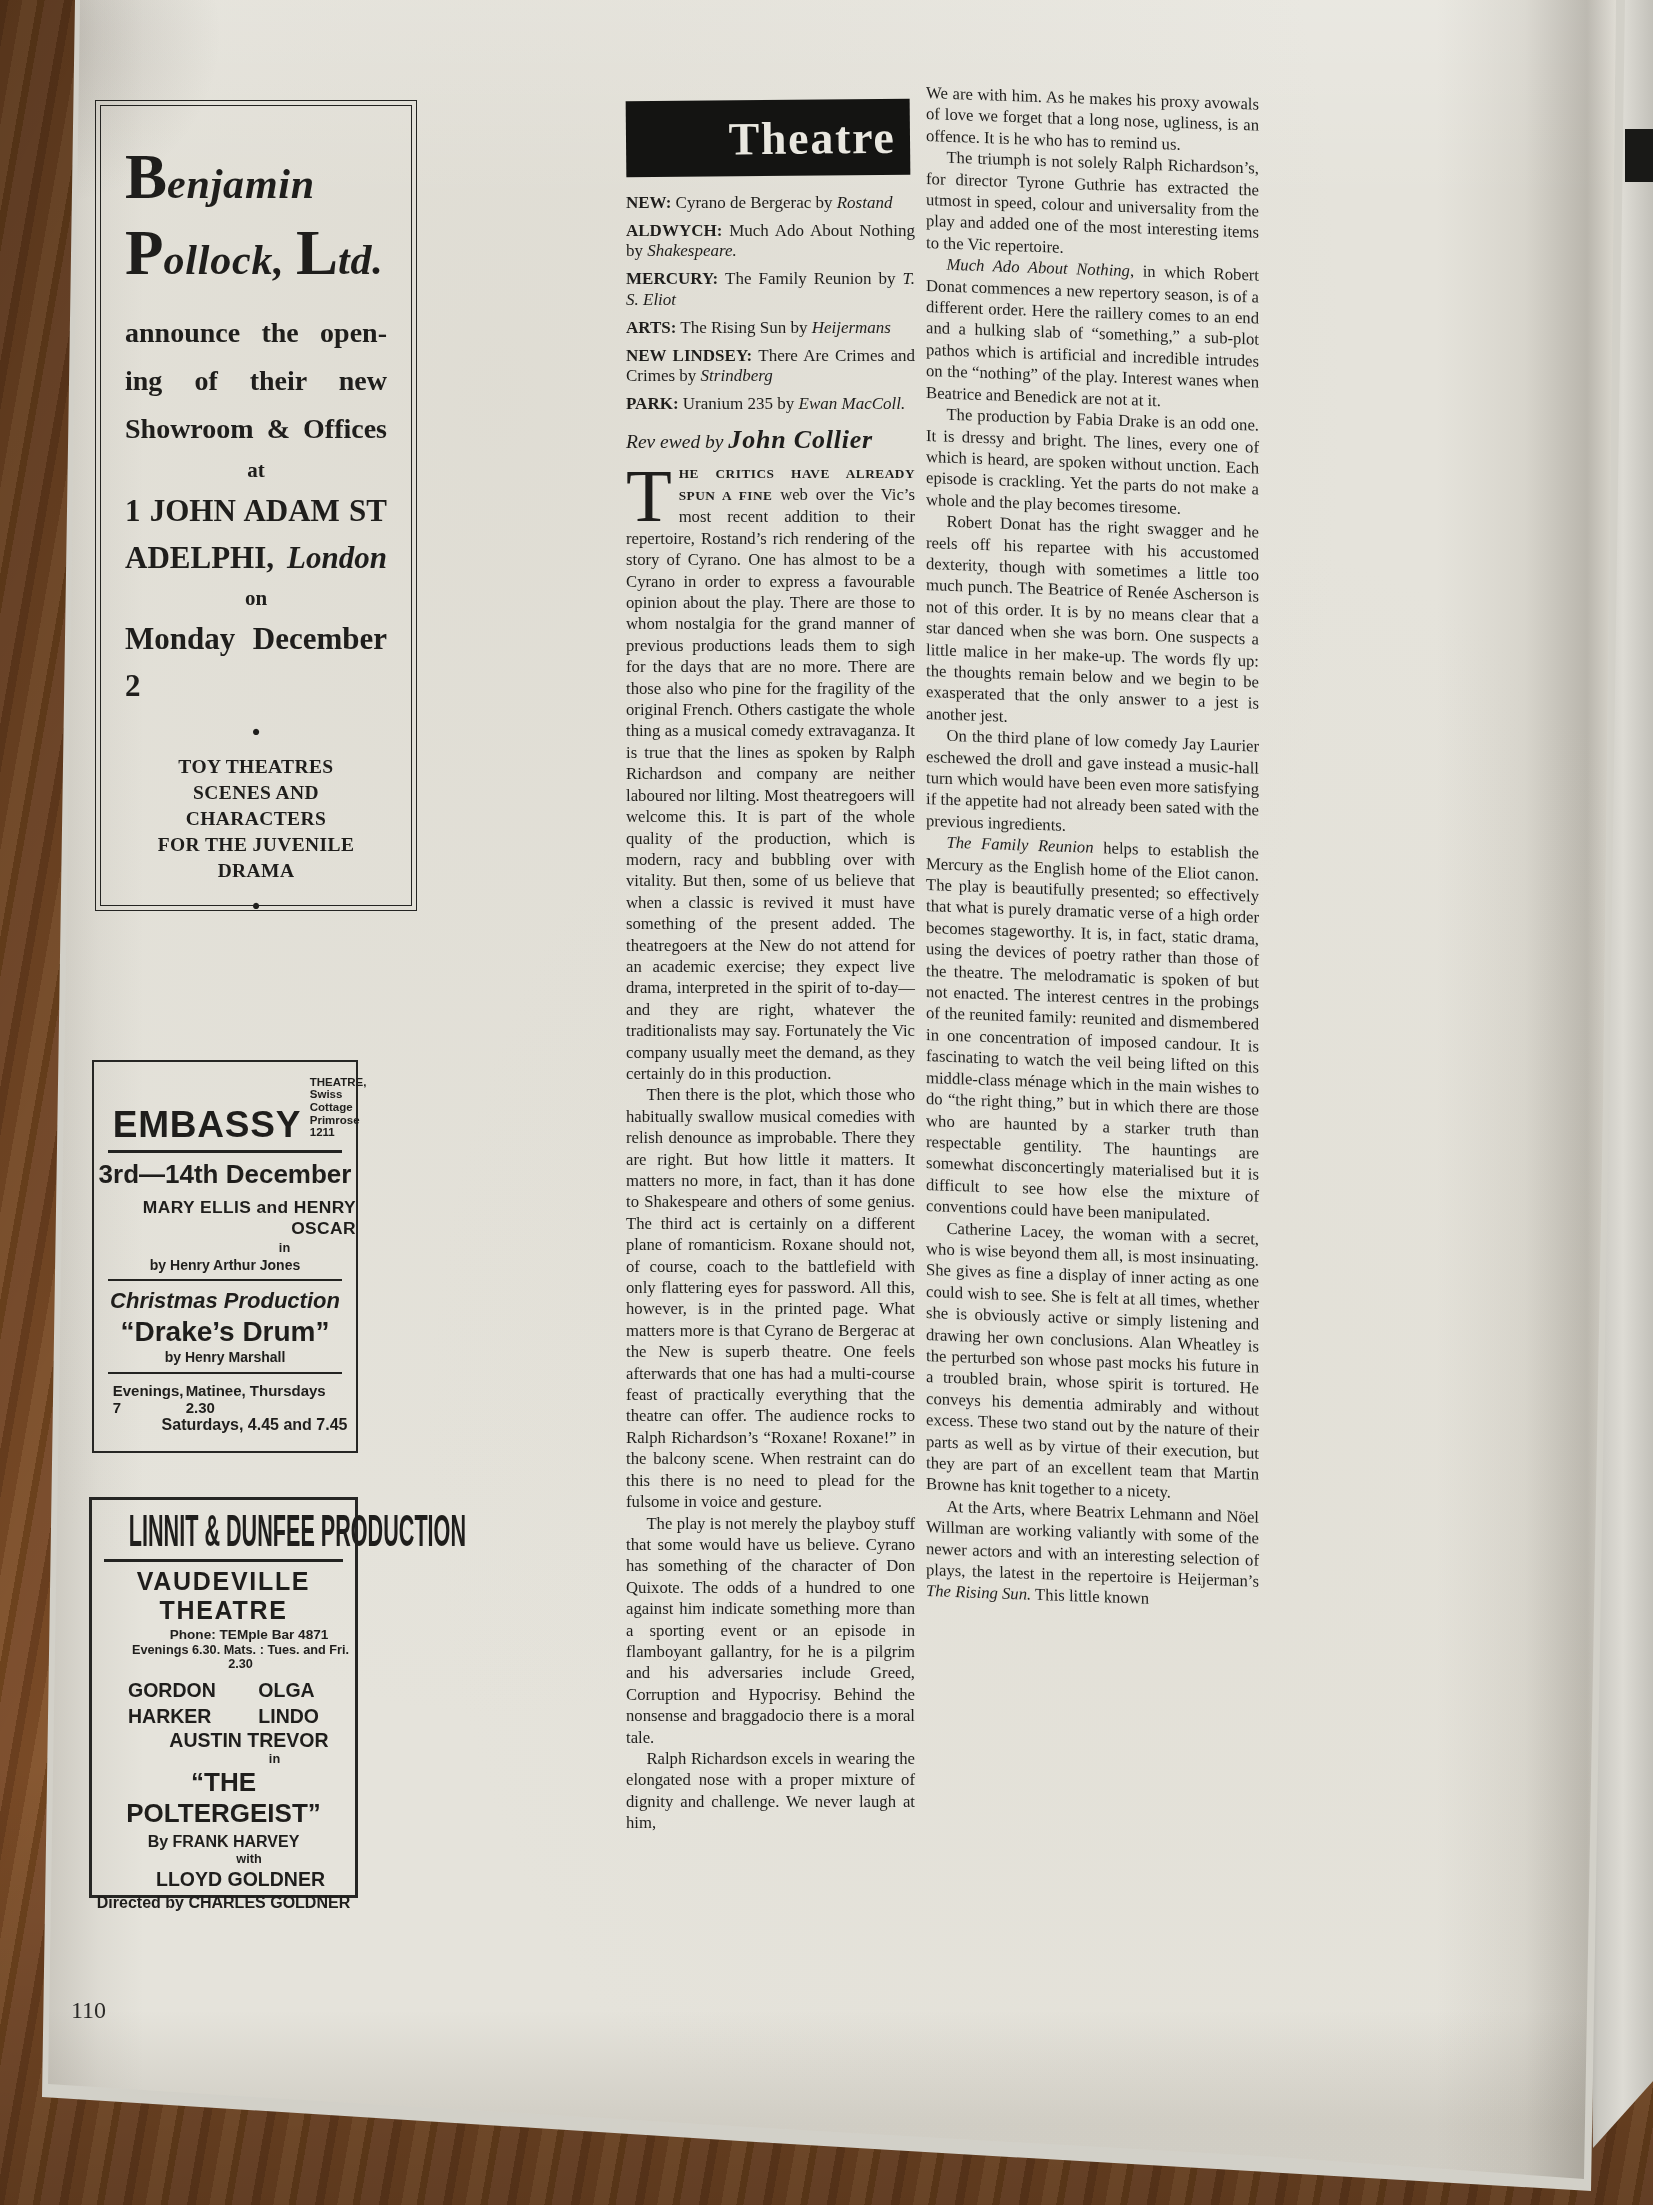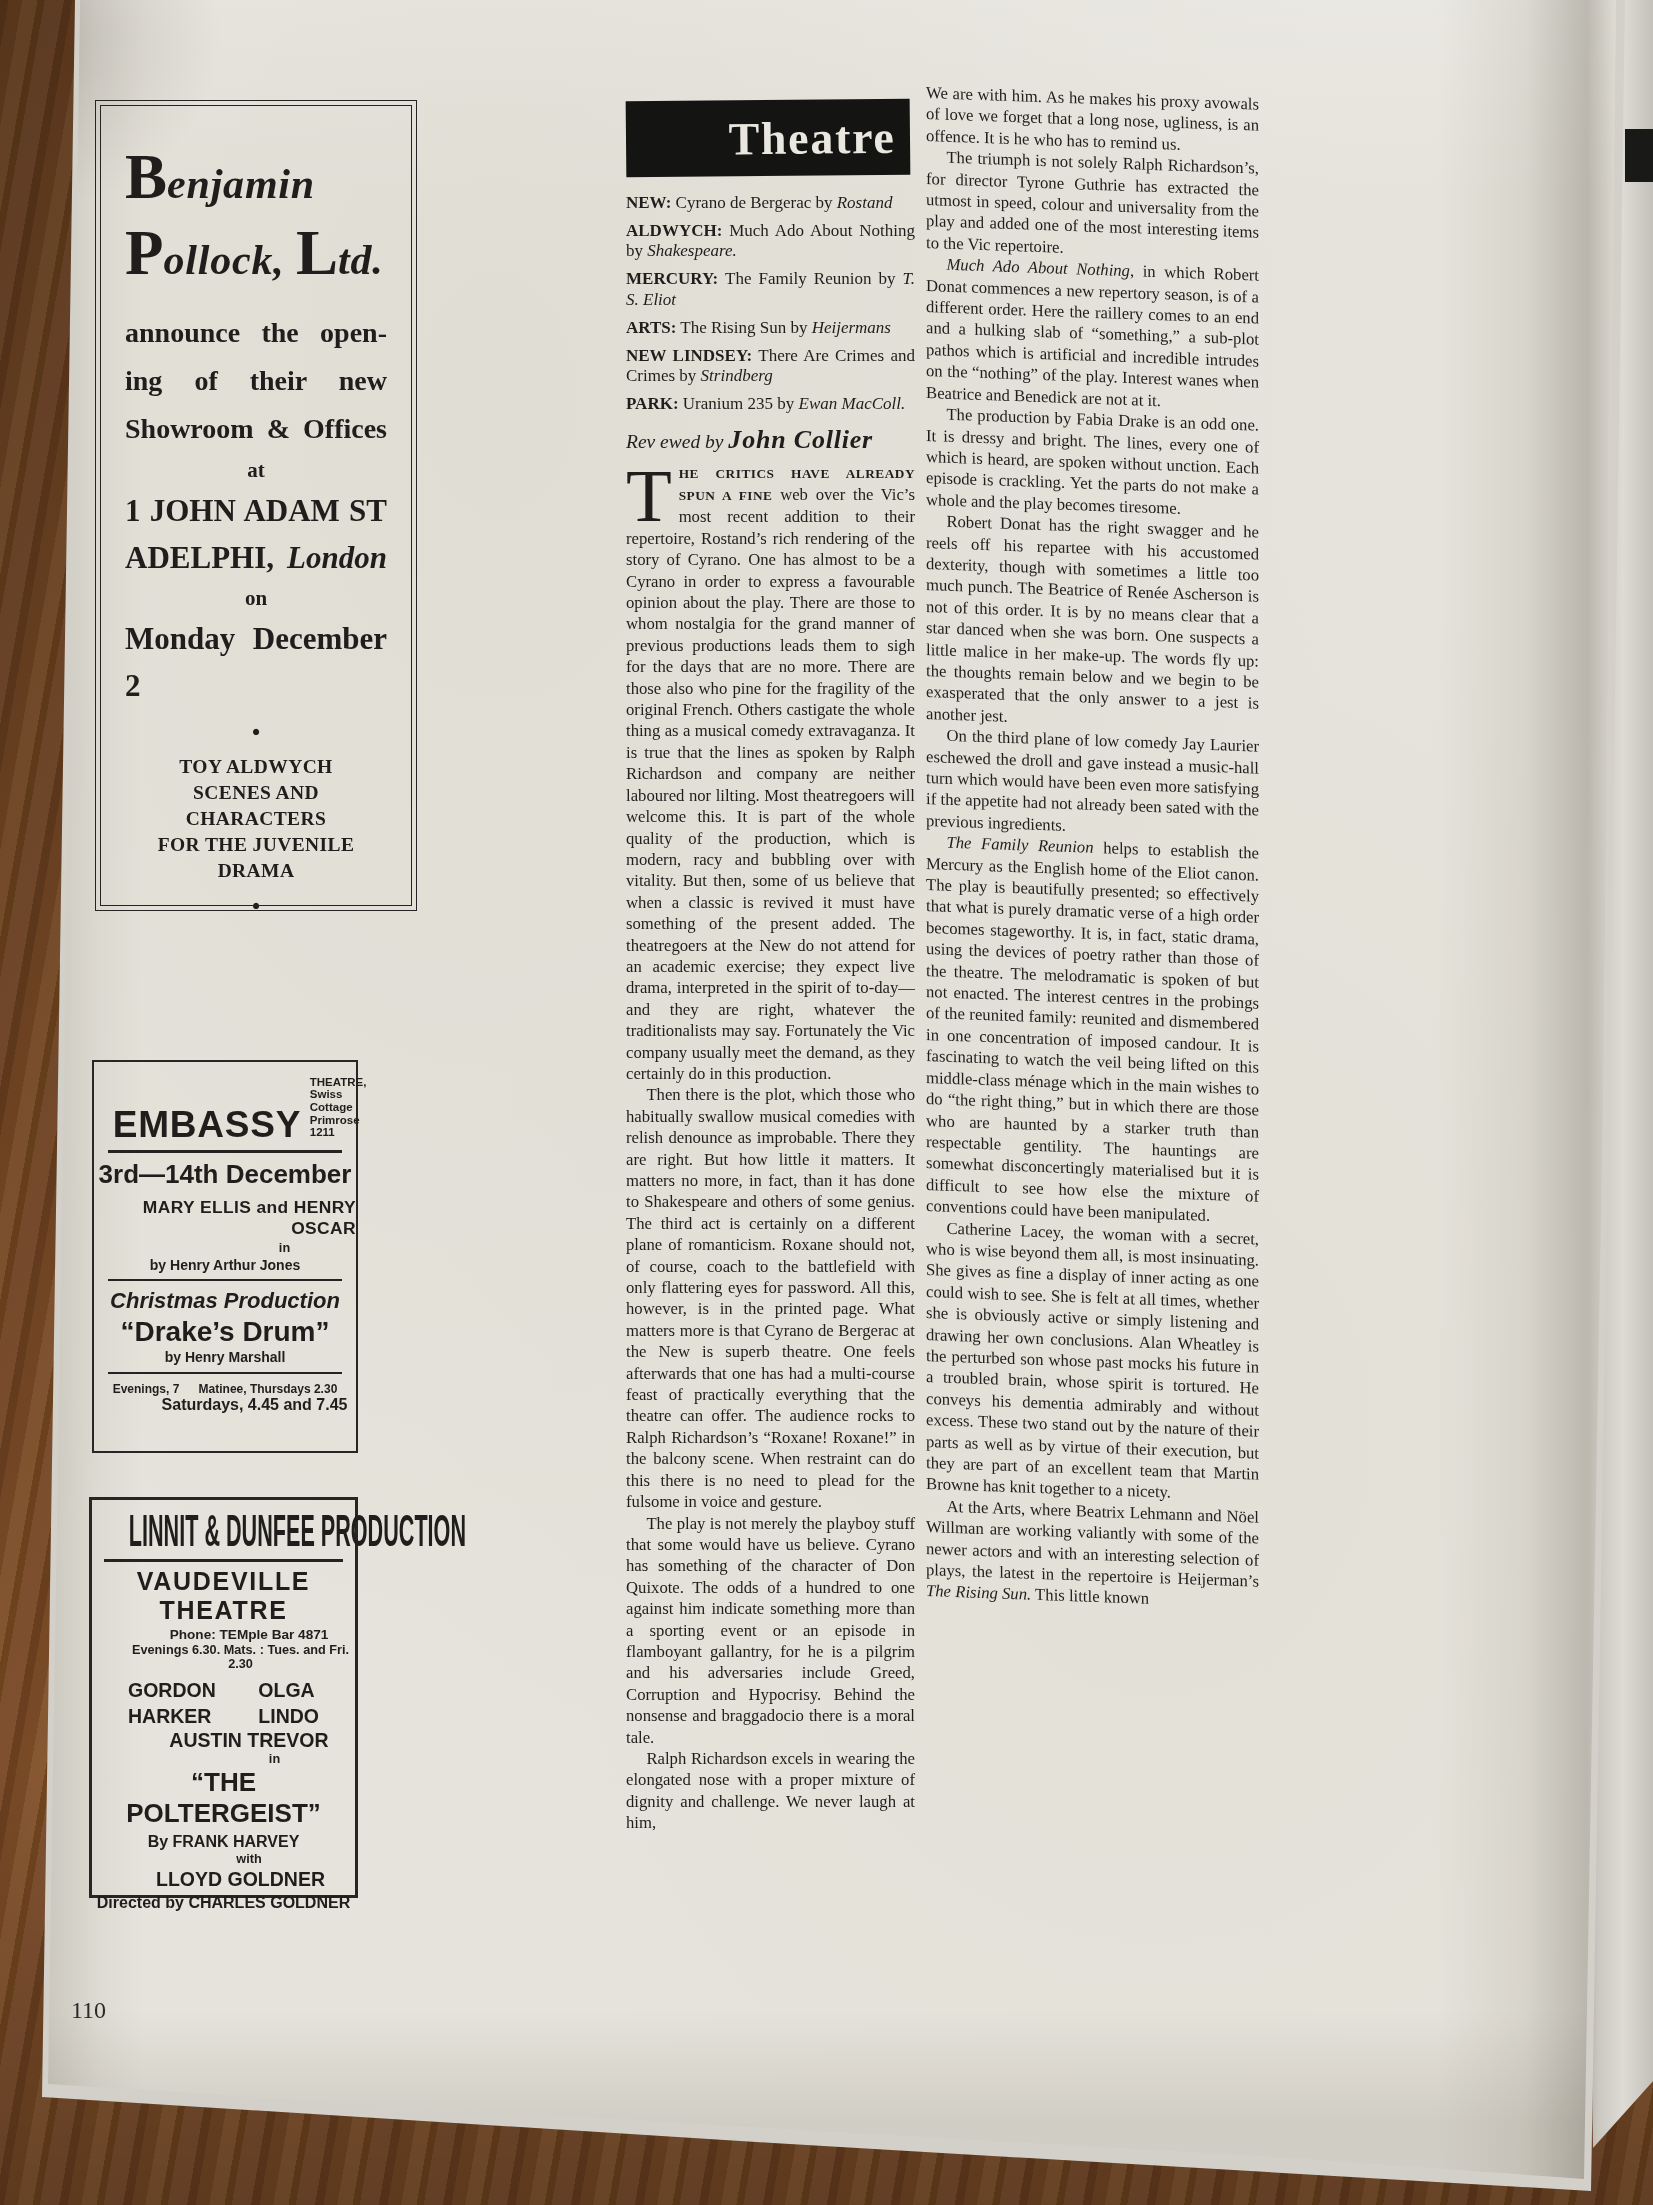--- a/index.html
+++ b/index.html
@@ -67,21 +67,21 @@
   #ad-embassy{left:92px; top:1060px; width:266px; height:393px; border-width:2.5px;}
   .emb-head{display:flex; align-items:flex-end; padding:13.6px 13.6px 1.7px 18.7px; gap:8.5px;}
   .emb-title{font-size:37px; font-weight:800; letter-spacing:0.8px; line-height:34px;}
   .emb-sub{font-size:11.5px; font-weight:700; line-height:12.7px; padding-bottom:2.5px;}
   .emb-dates{font-size:26px; font-weight:800; margin-top:6.8px;}
   .emb-stars{font-size:17.4px; font-weight:800; margin-top:6.8px; letter-spacing:0.4px;text-align:right;}
   .emb-in{font-size:12.7px; font-weight:700; margin-top:1.7px; padding-left:119px;}
   .emb-play{font-size:28px; font-weight:800; margin-top:1.7px;}
   .emb-by{font-size:14px; font-weight:600; margin-top:1.7px;}
   .emb-season{font-size:22px; font-style:italic; font-weight:600; margin-top:5.1px;}
-  .emb-times{display:flex; justify-content:space-between; padding:1.7px 18.7px 0 18.7px; font-size:12px; font-weight:700;}
+  .emb-times{display:flex; justify-content:space-between; padding:1.7px 18.7px 0 18.7px; font-size:15px; font-weight:700;}
   .emb-sat{font-size:16px; font-weight:700; padding-left:59px;}
   
   #ad-linnit{left:89px; top:1497px; width:269px; height:401px; border-width:3px;}
   .lin-prod{font-size:30px; font-weight:800; white-space:nowrap; text-align:center;
             transform:scale(0.72,1.45); transform-origin:center; margin-top:15.3px;}
   .lin-rule{height:2.5px; background:#232321; margin:10.2px 12px 5.1px;}
   .lin-venue{font-size:25px; font-weight:800; letter-spacing:1.7px; margin-top:1.7px;}
   .lin-phone{font-size:13.6px; font-weight:700; margin-top:1.7px; padding-left:51px;}
   .lin-times{font-size:12.7px; font-weight:700; margin-top:1.7px; padding-left:34px;}
   .lin-starrow{display:flex; justify-content:space-between; padding:5.1px 36px 0 36px;}
@@ -137,21 +137,21 @@
       </div>
       <div class="pjust mt14">announce the open-</div>
       <div class="pjust">ing of their new</div>
       <div class="pjust">Showroom &amp; Offices</div>
       <div class="psmall">at</div>
       <div class="pjust addr">1 JOHN ADAM ST</div>
       <div class="pjust addr"><span>ADELPHI, </span><span class="ital">London</span></div>
       <div class="psmall">on</div>
       <div class="pjust addr">Monday December 2</div>
       <div class="pbullet mt8">●</div>
-      <div class="pfoot mt8">TOY ALDWYCH</div>
+      <div class="pfoot mt8">TOY THEATRES</div>
       <div class="pfoot">SCENES AND CHARACTERS</div>
       <div class="pfoot">FOR THE JUVENILE DRAMA</div>
       <div class="pbullet mt8">●</div>
     </div>
   </div>
 
   <div id="ad-embassy" class="adbox">
     <div class="emb-head">
       <span class="emb-title">EMBASSY</span>
       <span class="emb-sub">

